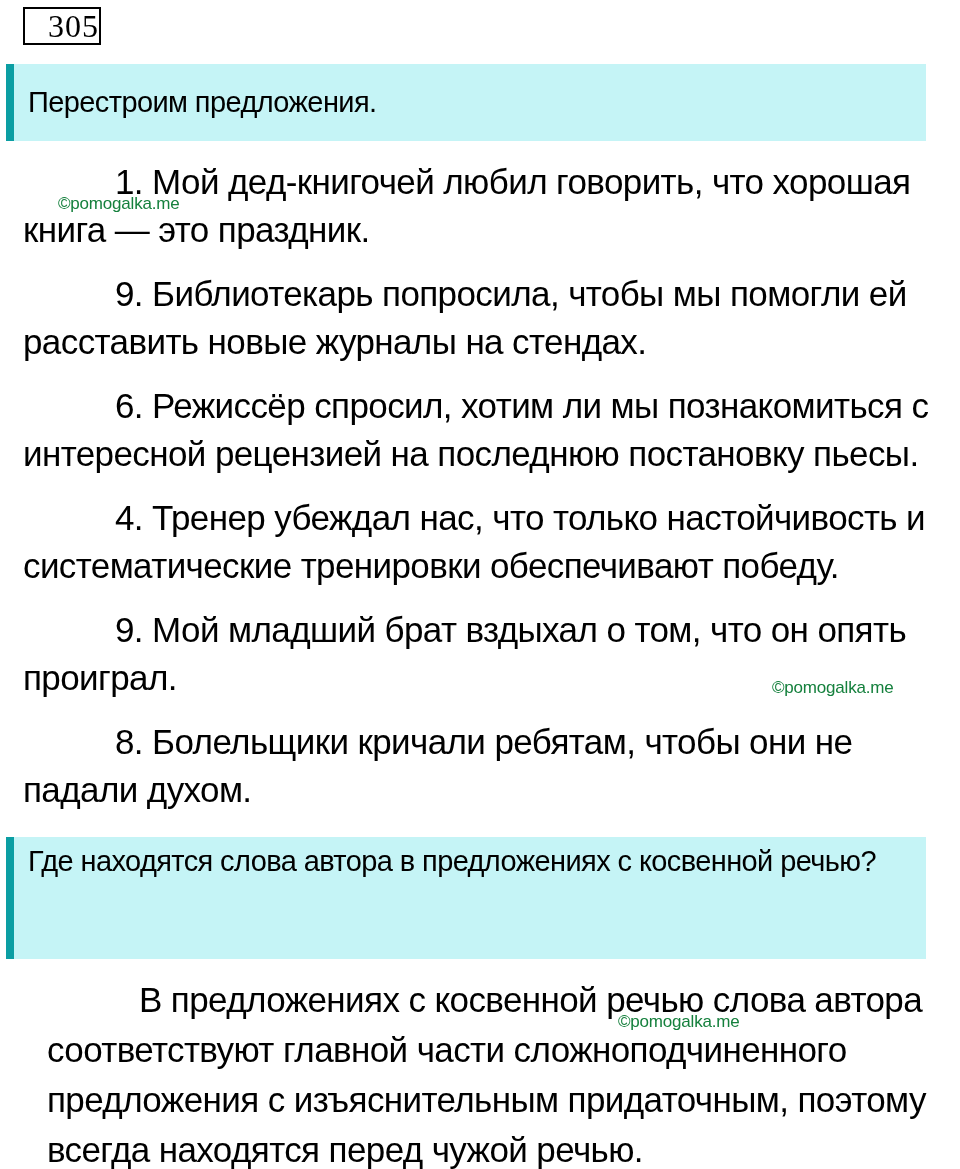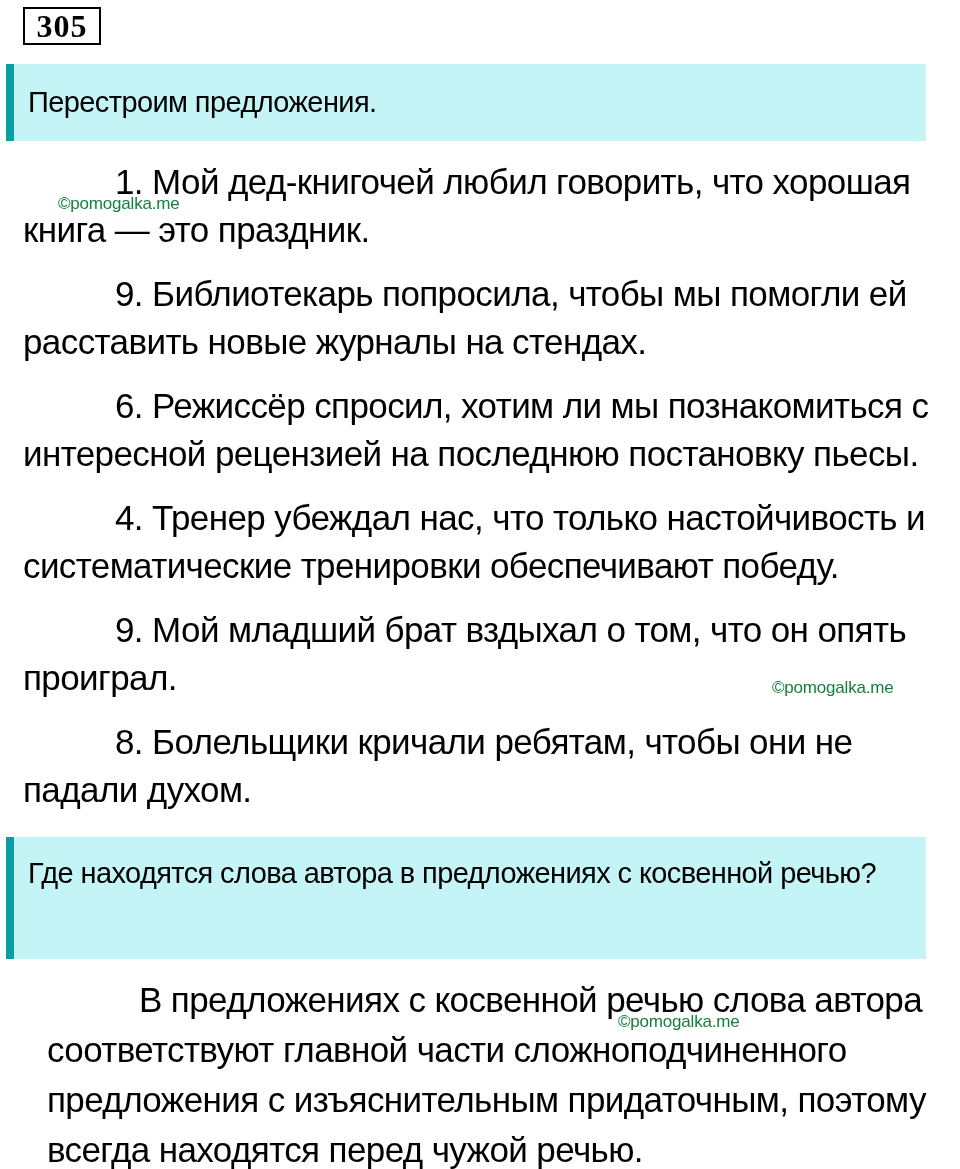--- a/index.html
+++ b/index.html
@@ -1,26 +1,26 @@
 <!DOCTYPE html>
 <html><head>
 <meta charset="utf-8">
 <style>
   html, body { margin: 0; padding: 0; background: #ffffff; }
   body { width: 960px; height: 1169px; position: relative; overflow: hidden;
          font-family: "Liberation Sans", sans-serif; color: #000; }
   .num-box { position: absolute; left: 23px; top: 7px; width: 78px; height: 38px;
              border: 2px solid #000; box-sizing: border-box;
-             font-family: "Liberation Serif", serif; font-weight: bold; font-size: 32px;
-             line-height: 34px; text-align: center; letter-spacing: 1px; }
+             font-family: "Liberation Serif", serif; font-weight: normal; font-size: 32px;
+             line-height: 34px; text-align: right; letter-spacing: 1px; }
   .hdr { position: absolute; left: 6px; width: 920px; background: #c5f4f6;
          border-left: 8px solid #0b9ea3; box-sizing: border-box;
          font-size: 29px; letter-spacing: -0.6px; padding-left: 14px; }
   .hdr1 { top: 64px; height: 77px; line-height: 77px; }
-  .hdr2 { top: 837px; height: 122px; padding-top: 12px; line-height: 48px; padding-right: 10px; }
+  .hdr2 { top: 837px; height: 122px; line-height: 48px; padding-right: 10px; }
   .p { position: absolute; left: 23px; width: 935px; font-size: 35px;
        letter-spacing: -0.6px; line-height: 48px; }
   .p .indent { display: inline-block; width: 92px; }
   .wm { position: absolute; font-weight: normal; font-size: 17px; color: #15803d;
         letter-spacing: -0.2px; }
 </style>
 </head>
 <body>
 
 <div class="num-box">305</div>

